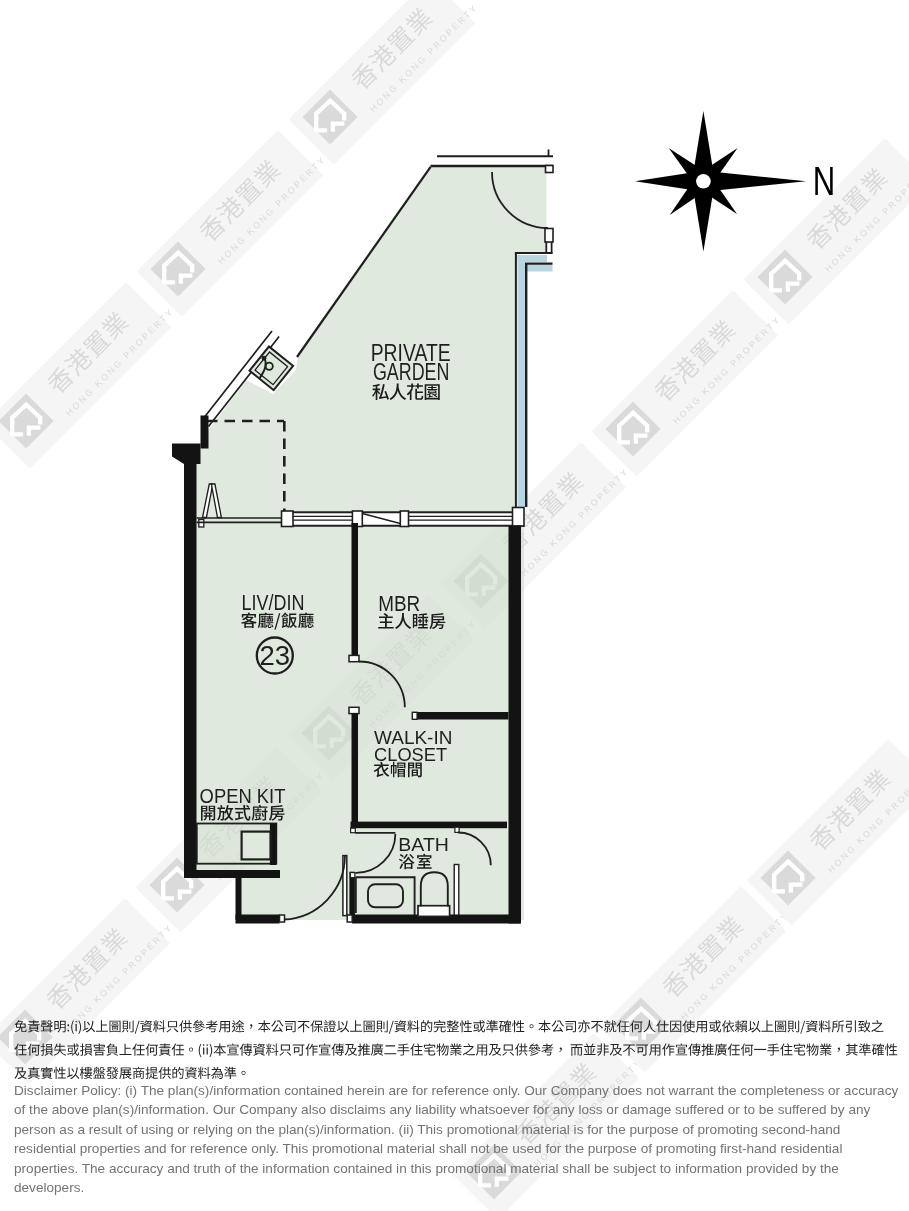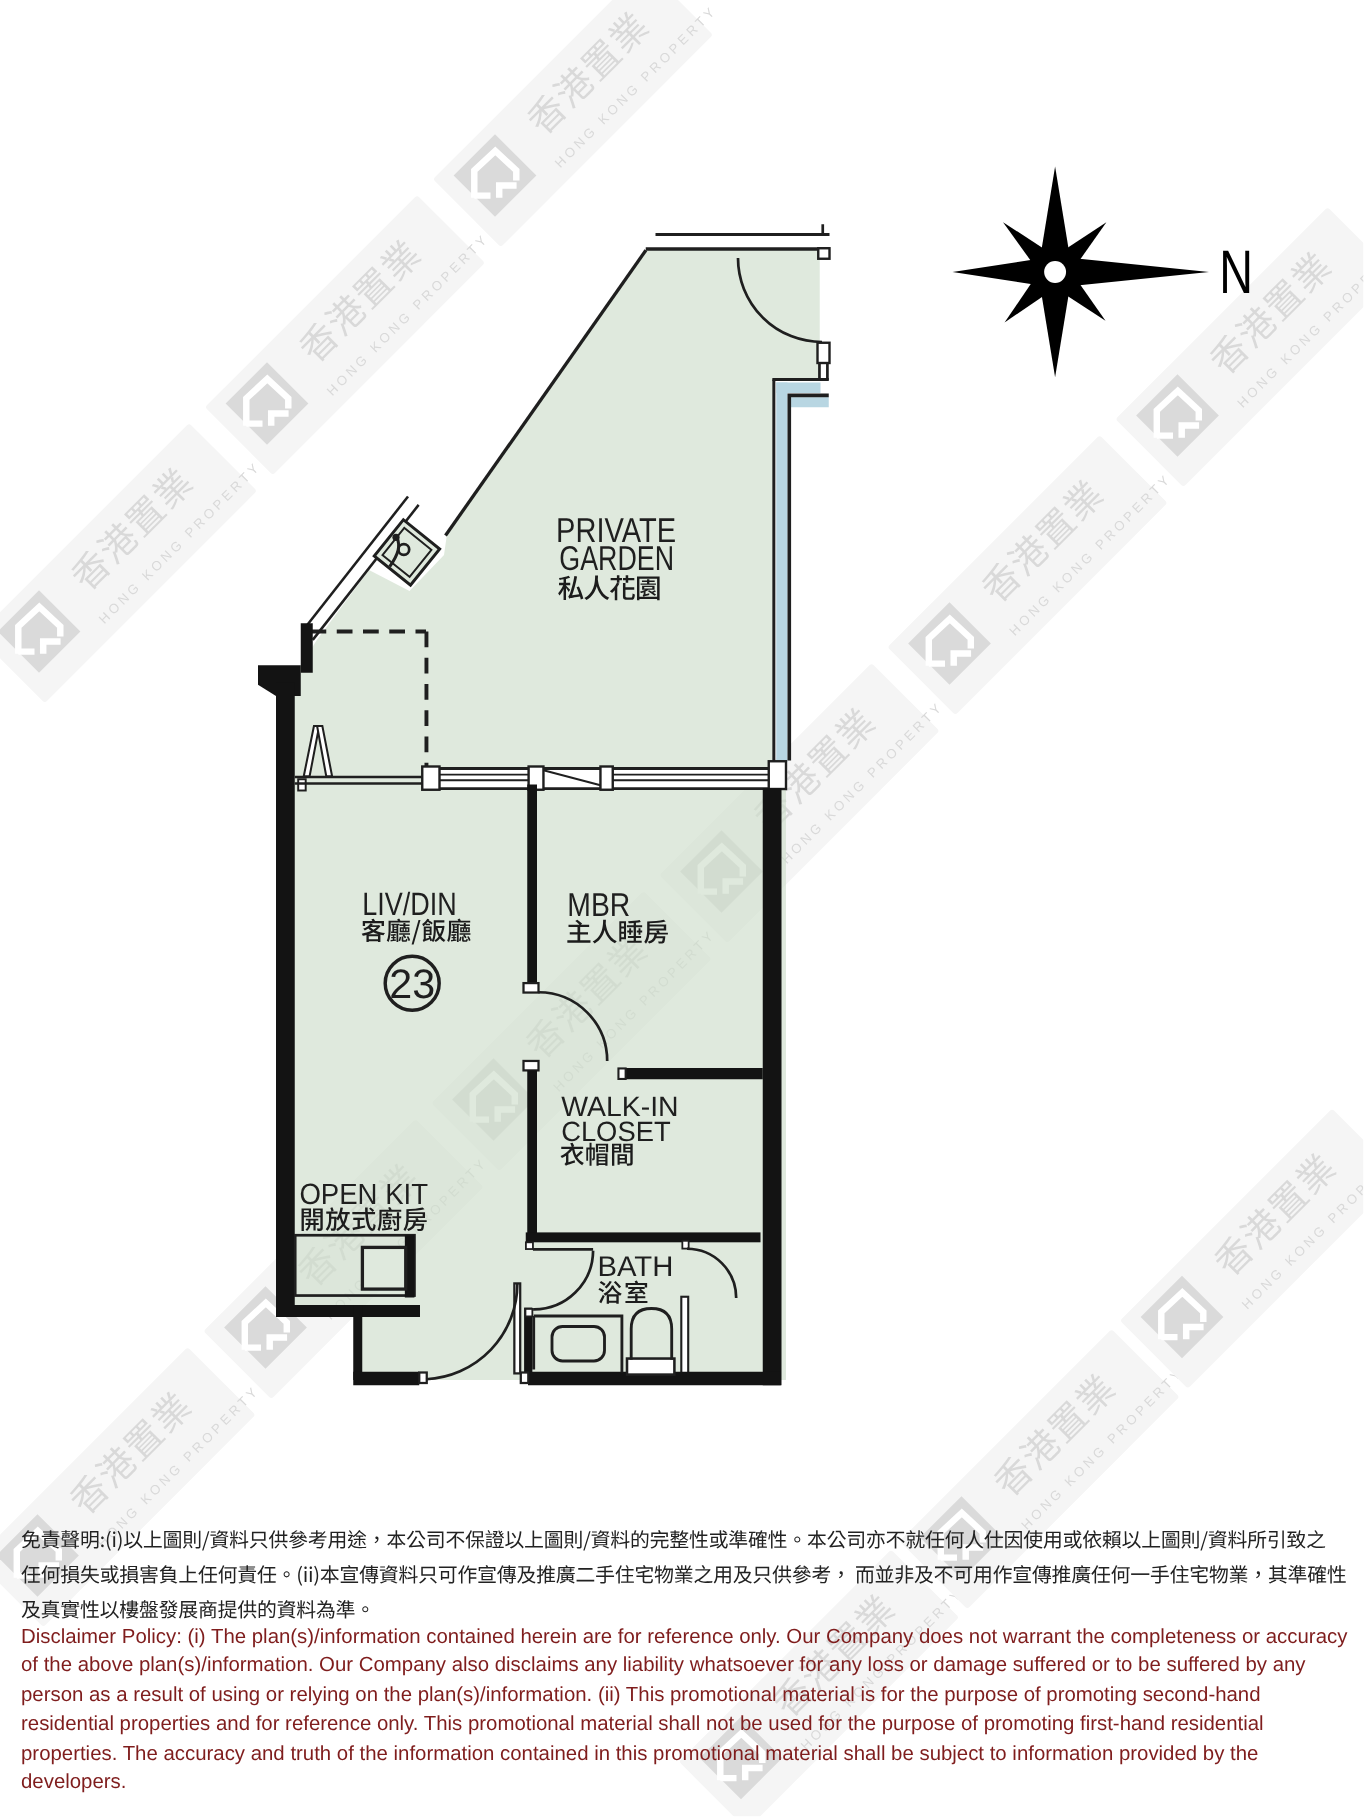--- a/index.html
+++ b/index.html
@@ -1,15 +1,15 @@
 <!DOCTYPE html>
 <html><head><meta charset="utf-8"><style>
 html,body{margin:0;padding:0;background:#fff}
 #page{position:relative;width:909px;height:1211px;overflow:hidden;background:#fff;font-family:"Liberation Sans",sans-serif}
-.en{position:absolute;left:14px;top:1080.6px;width:890px;font-size:13.6px;line-height:19.55px;color:#7f1d1d;letter-spacing:0px}
+.en{position:absolute;left:14px;top:1080.6px;width:890px;font-size:13.6px;line-height:19.55px;color:#737373;letter-spacing:0px}
 </style></head><body>
 <div id="page">
 <svg width="909" height="1211" viewBox="0 0 909 1211" xmlns="http://www.w3.org/2000/svg" style="position:absolute;left:0;top:0">
 
 <defs>
         <g id="wmu">
 <rect x="-31" y="-27.5" width="200" height="64" rx="2" fill="#f5f5f5"></rect>
 <rect x="-19.5" y="-19.5" width="39" height="39" fill="#dadada"></rect>
 <g transform="rotate(45)" fill="none" stroke="#fff" stroke-width="4.3">
 <path d="M-13.8,14.8 L-13.8,-3.4 L0.2,-16.4 L14.2,-3.4 L14.2,3.4"></path>

